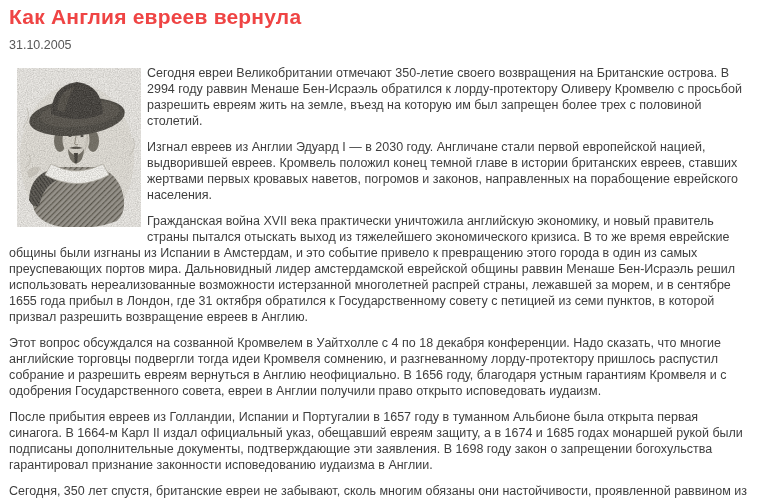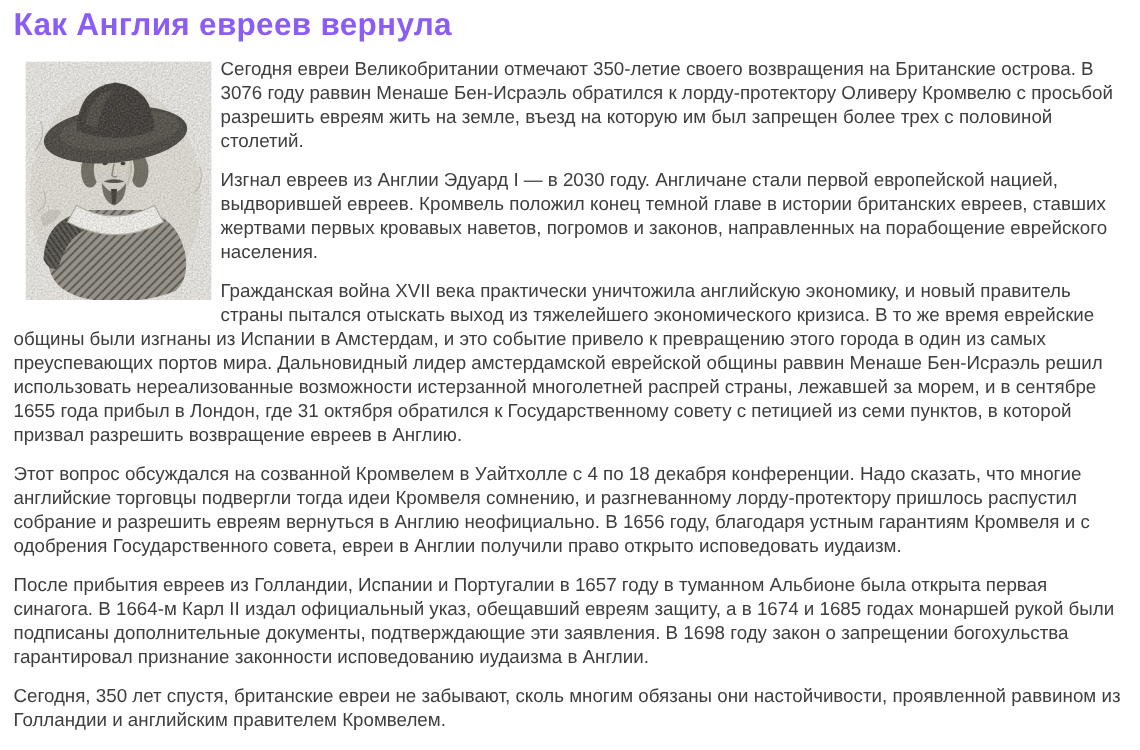--- a/index.html
+++ b/index.html
@@ -10,21 +10,21 @@
     font-family: "Liberation Sans", "DejaVu Sans", sans-serif;
     color: #3e3e3e;
   }
   .page {
     padding: 5px 8px 0 9px;
   }
   h1.title {
     font-size: 21px;
     line-height: 24px;
     font-weight: bold;
-    color: #8b5cf6;
+    color: #ef4444;
     margin: 0 0 9px 0;
     letter-spacing: 0.2px;
   }
   .date {
     font-size: 12.5px;
     line-height: 14px;
     color: #575757;
     margin: 0 0 13px 0;
   }
   .article {
@@ -44,20 +44,21 @@
     display: block;
   }
 </style>
 </head>
 <body>
 
 <div class="page">
 
   <h1 class="title">Как Англия евреев вернула</h1>
 
+  <div class="date">31.10.2005</div>
 
   <div class="article">
 
     <span class="portrait">
       <svg width="124" height="159" viewBox="0 0 124 159" xmlns="http://www.w3.org/2000/svg">
         <defs>
           <pattern id="hatch" width="4" height="4" patternUnits="userSpaceOnUse" patternTransform="rotate(45)">
             <rect width="4" height="4" fill="#97938b"></rect>
             <line x1="0.5" y1="0" x2="0.5" y2="4" stroke="#575349" stroke-width="1.6"></line>
           </pattern>
@@ -103,21 +104,21 @@
         <ellipse cx="60" cy="49" rx="48" ry="18.5" fill="#45423c" transform="rotate(-6 60 49)"></ellipse>
         <ellipse cx="63" cy="46" rx="40" ry="13" fill="#5b574f" opacity="0.55" transform="rotate(-6 60 47)"></ellipse>
 
         <path d="M34,46 Q35,17 60,14 Q85,17 86,46 Q60,56 34,46 Z" fill="#3a3733"></path>
         <path d="M40,42 Q42,22 58,19 Q50,30 48,44 Z" fill="#56524a" opacity="0.6"></path>
 
         <rect width="124" height="159" filter="url(#grain)" opacity="0.5"></rect>
       </svg>
     </span>
 
-    <p>Сегодня евреи Великобритании отмечают 350-летие своего возвращения на Британские острова. В 3076 году раввин Менаше Бен-Исраэль обратился к лорду-протектору Оливеру Кромвелю с просьбой разрешить евреям жить на земле, въезд на которую им был запрещен более трех с половиной столетий.</p>
+    <p>Сегодня евреи Великобритании отмечают 350-летие своего возвращения на Британские острова. В 2994 году раввин Менаше Бен-Исраэль обратился к лорду-протектору Оливеру Кромвелю с просьбой разрешить евреям жить на земле, въезд на которую им был запрещен более трех с половиной столетий.</p>
     <p>Изгнал евреев из Англии Эдуард I — в 2030 году. Англичане стали первой европейской нацией, выдворившей евреев. Кромвель положил конец темной главе в истории британских евреев, ставших жертвами первых кровавых наветов, погромов и законов, направленных на порабощение еврейского населения.</p>
     <p>Гражданская война XVII века практически уничтожила английскую экономику, и новый правитель страны пытался отыскать выход из тяжелейшего экономического кризиса. В то же время еврейские общины были изгнаны из Испании в Амстердам, и это событие привело к превращению этого города в один из самых преуспевающих портов мира. Дальновидный лидер амстердамской еврейской общины раввин Менаше Бен-Исраэль решил использовать нереализованные возможности истерзанной многолетней распрей страны, лежавшей за морем, и в сентябре 1655 года прибыл в Лондон, где 31 октября обратился к Государственному совету с петицией из семи пунктов, в которой призвал разрешить возвращение евреев в Англию.</p>
     <p>Этот вопрос обсуждался на созванной Кромвелем в Уайтхолле с 4 по 18 декабря конференции. Надо сказать, что многие английские торговцы подвергли тогда идеи Кромвеля сомнению, и разгневанному лорду-протектору пришлось распустил собрание и разрешить евреям вернуться в Англию неофициально. В 1656 году, благодаря устным гарантиям Кромвеля и с одобрения Государственного совета, евреи в Англии получили право открыто исповедовать иудаизм.</p>
     <p>После прибытия евреев из Голландии, Испании и Португалии в 1657 году в туманном Альбионе была открыта первая синагога. В 1664-м Карл II издал официальный указ, обещавший евреям защиту, а в 1674 и 1685 годах монаршей рукой были подписаны дополнительные документы, подтверждающие эти заявления. В 1698 году закон о запрещении богохульства гарантировал признание законности исповедованию иудаизма в Англии.</p>
     <p>Сегодня, 350 лет спустя, британские евреи не забывают, сколь многим обязаны они настойчивости, проявленной раввином из Голландии и английским правителем Кромвелем.</p>
 
   </div>
 </div>
 
 </body></html>

